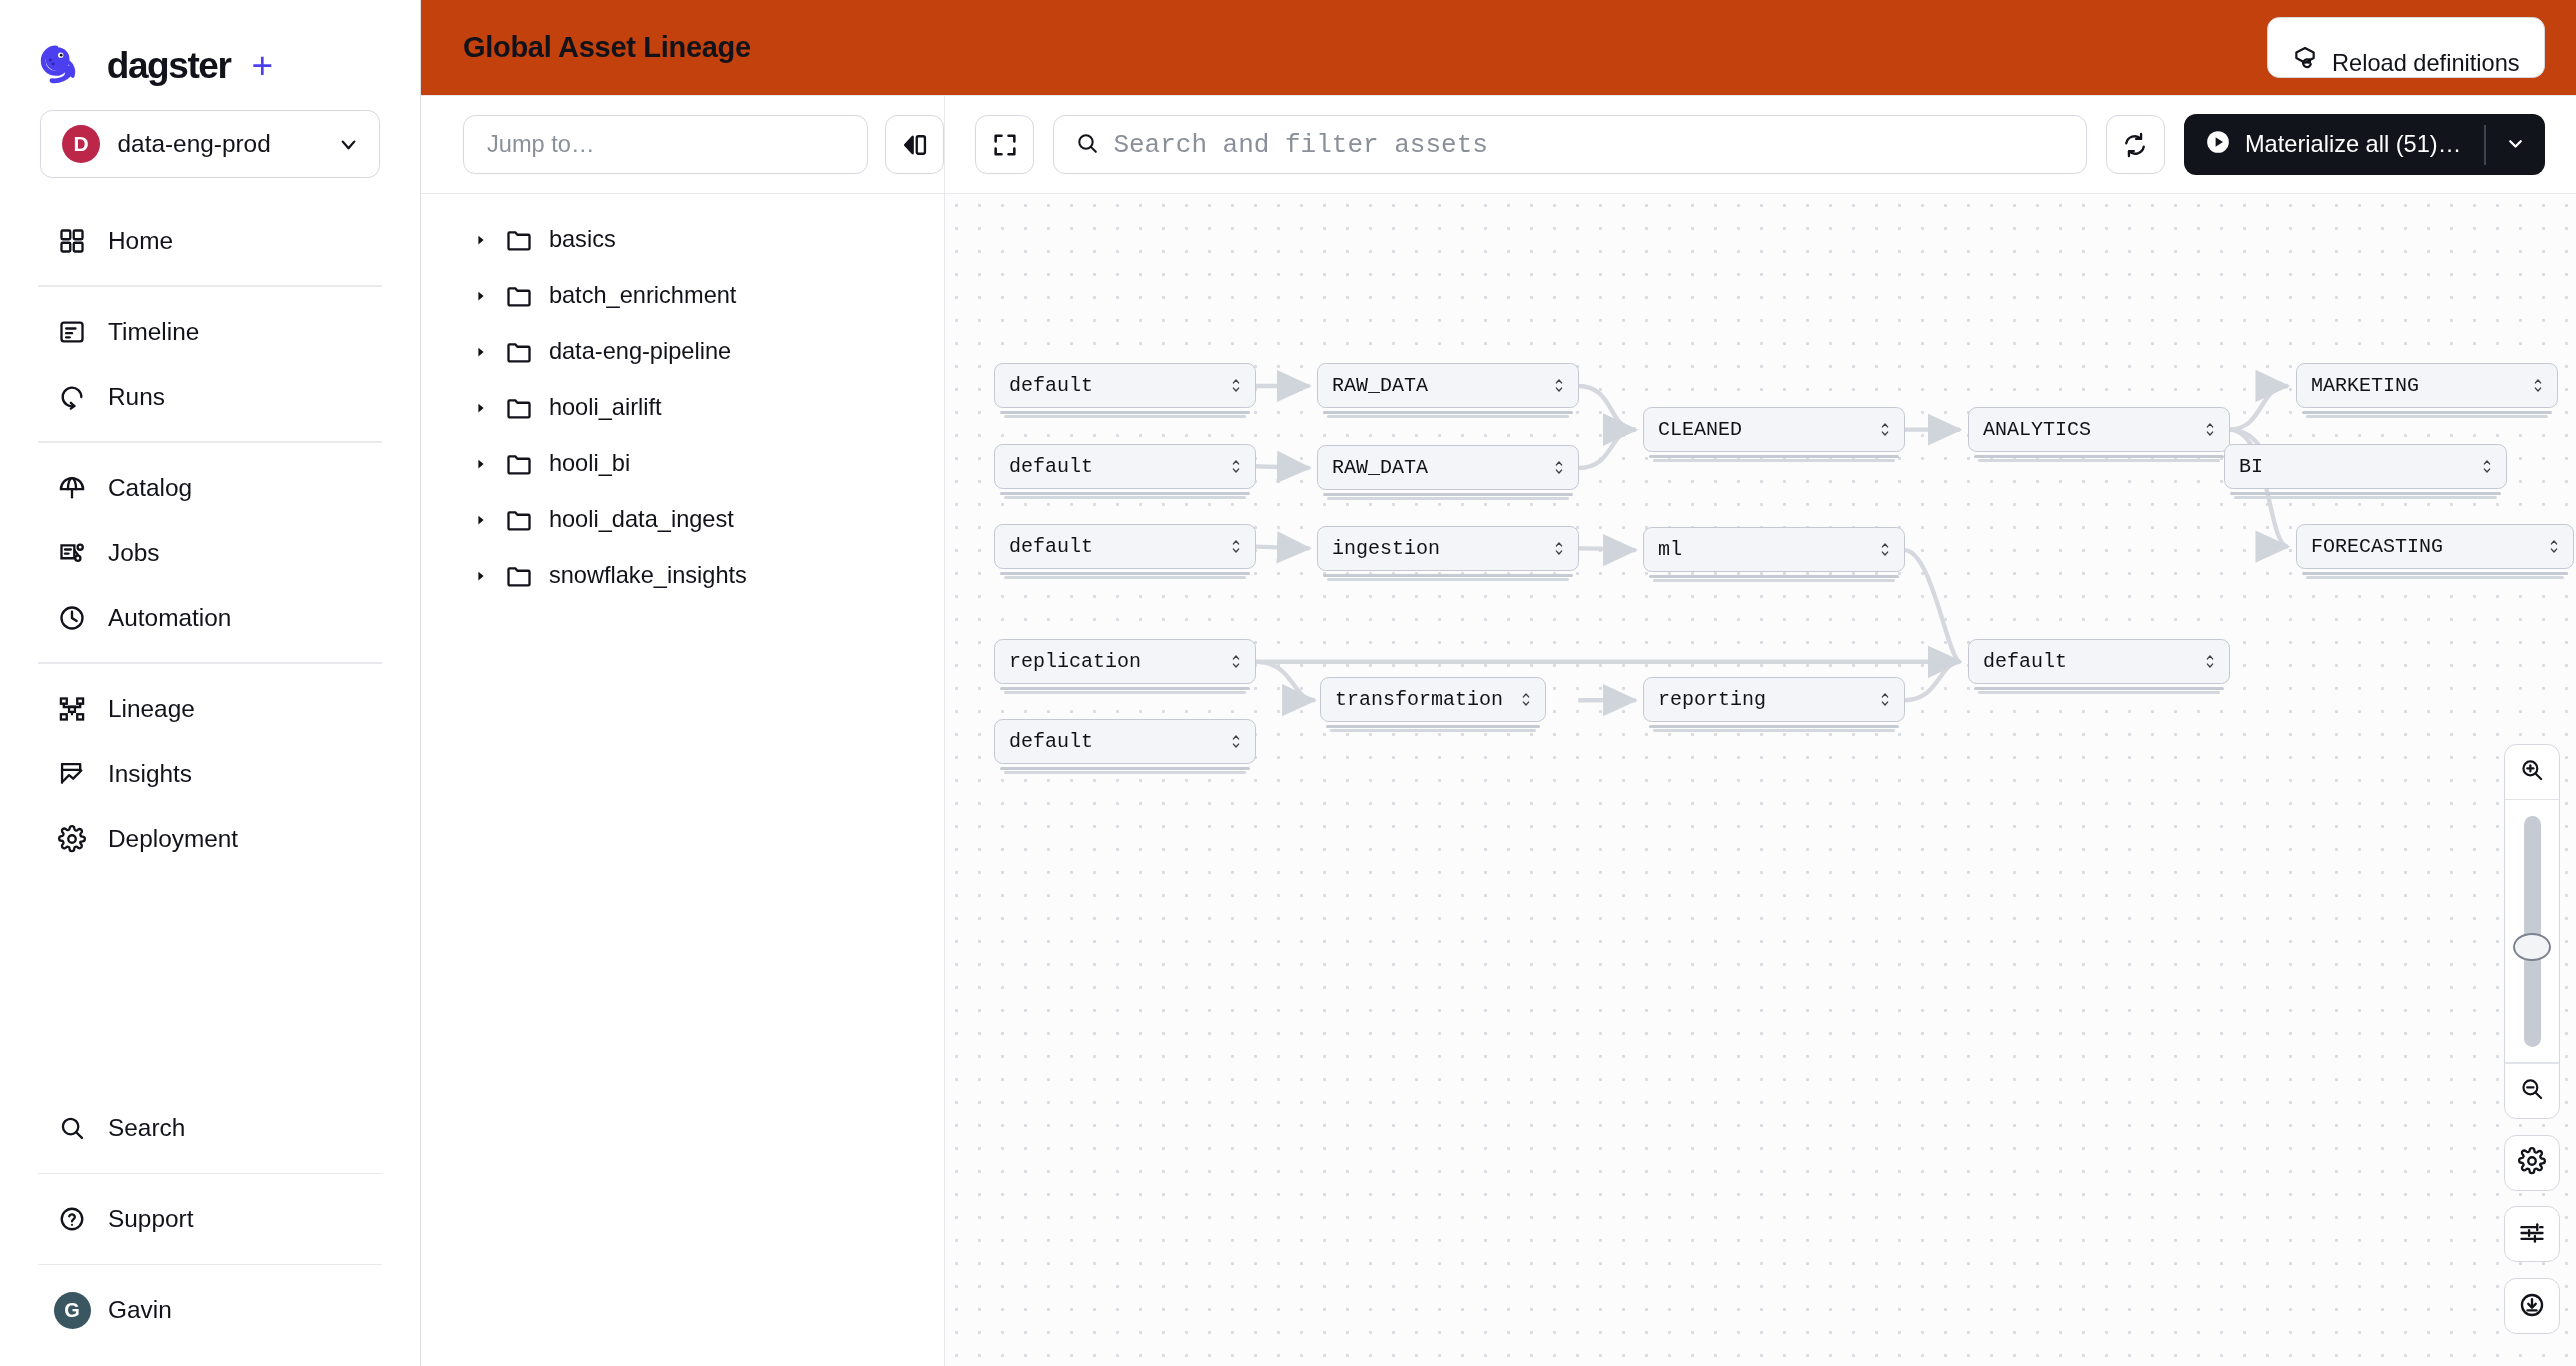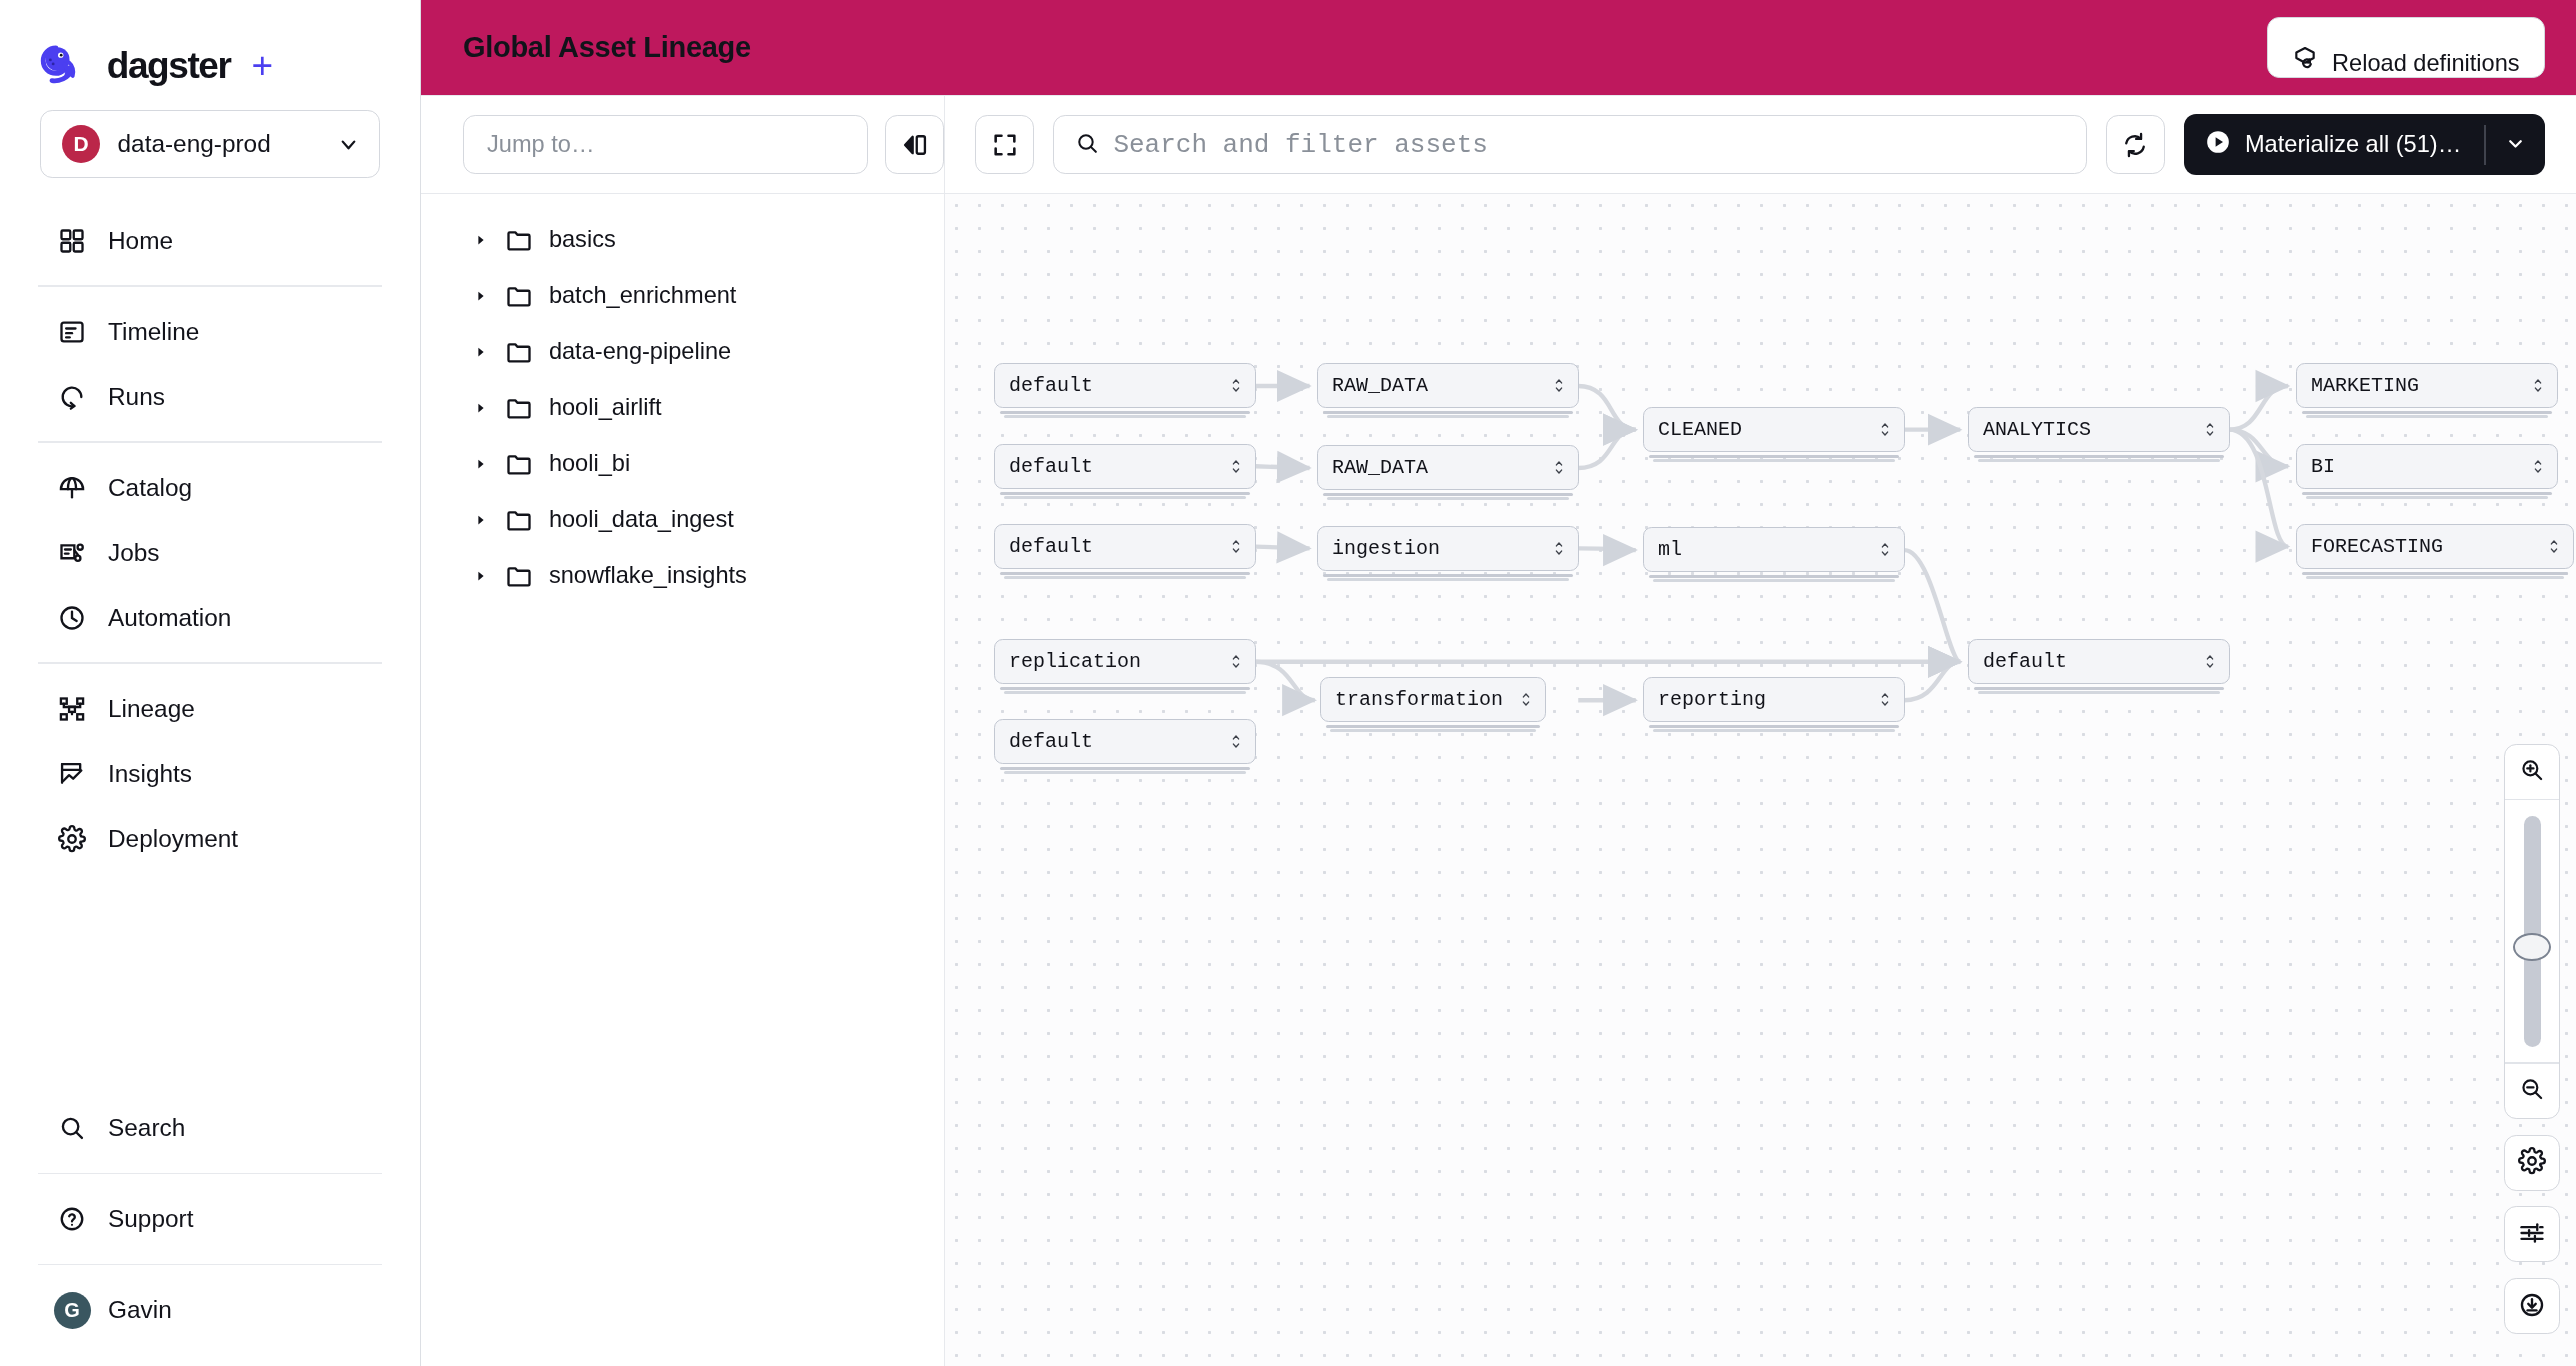--- a/index.html
+++ b/index.html
@@ -65,21 +65,21 @@
   }
 
   
   .main { flex: 1; display: flex; flex-direction: column; min-width: 0; height: 1367px; }
 
   .topbar {
     height: 96px; flex: 0 0 96px;
     border-bottom: 1.7px solid #e7e9ed;
     display: flex; align-items: center;
     padding: 0 31px 0 42px;
-    background: #be185d;
+    background: #c2410c;
   }
   .page-title { font-size: 29px; font-weight: 700; color: #12131a; flex: 1; letter-spacing: -0.3px; }
   .btn-outline {
     height: 61px; border: 1.7px solid #d5d8de; border-radius: 12.2px;
     background: #fff; cursor: pointer;
     display: flex; align-items: flex-end; gap: 14px;
     padding: 0 24.4px; font-size: 23.6px; color: #12131a;
     font-family: "Liberation Sans", sans-serif;
   }
   .btn-outline svg { width: 26px; height: 26px; flex: 0 0 26px; }
@@ -776,21 +776,21 @@
           <span class="node-label">MARKETING</span>
           <span class="node-chev">
               <svg viewBox="0 0 12 22" fill="none" stroke="#3c4049" stroke-width="1.6" stroke-linecap="round" stroke-linejoin="round">
                 <polyline points="3 8 6 4.6 9 8"></polyline>
                 <polyline points="3 14 6 17.4 9 14"></polyline>
               </svg>
             </span>
           <span class="node-stack"></span>
           <span class="node-stack2"></span>
         </div>
-        <div class="node" style="left:1351px;top:250px;width:262px">
+        <div class="node" style="left:1279px;top:250px;width:283px">
           <span class="node-label">BI</span>
           <span class="node-chev">
               <svg viewBox="0 0 12 22" fill="none" stroke="#3c4049" stroke-width="1.6" stroke-linecap="round" stroke-linejoin="round">
                 <polyline points="3 8 6 4.6 9 8"></polyline>
                 <polyline points="3 14 6 17.4 9 14"></polyline>
               </svg>
             </span>
           <span class="node-stack"></span>
           <span class="node-stack2"></span>
         </div>

